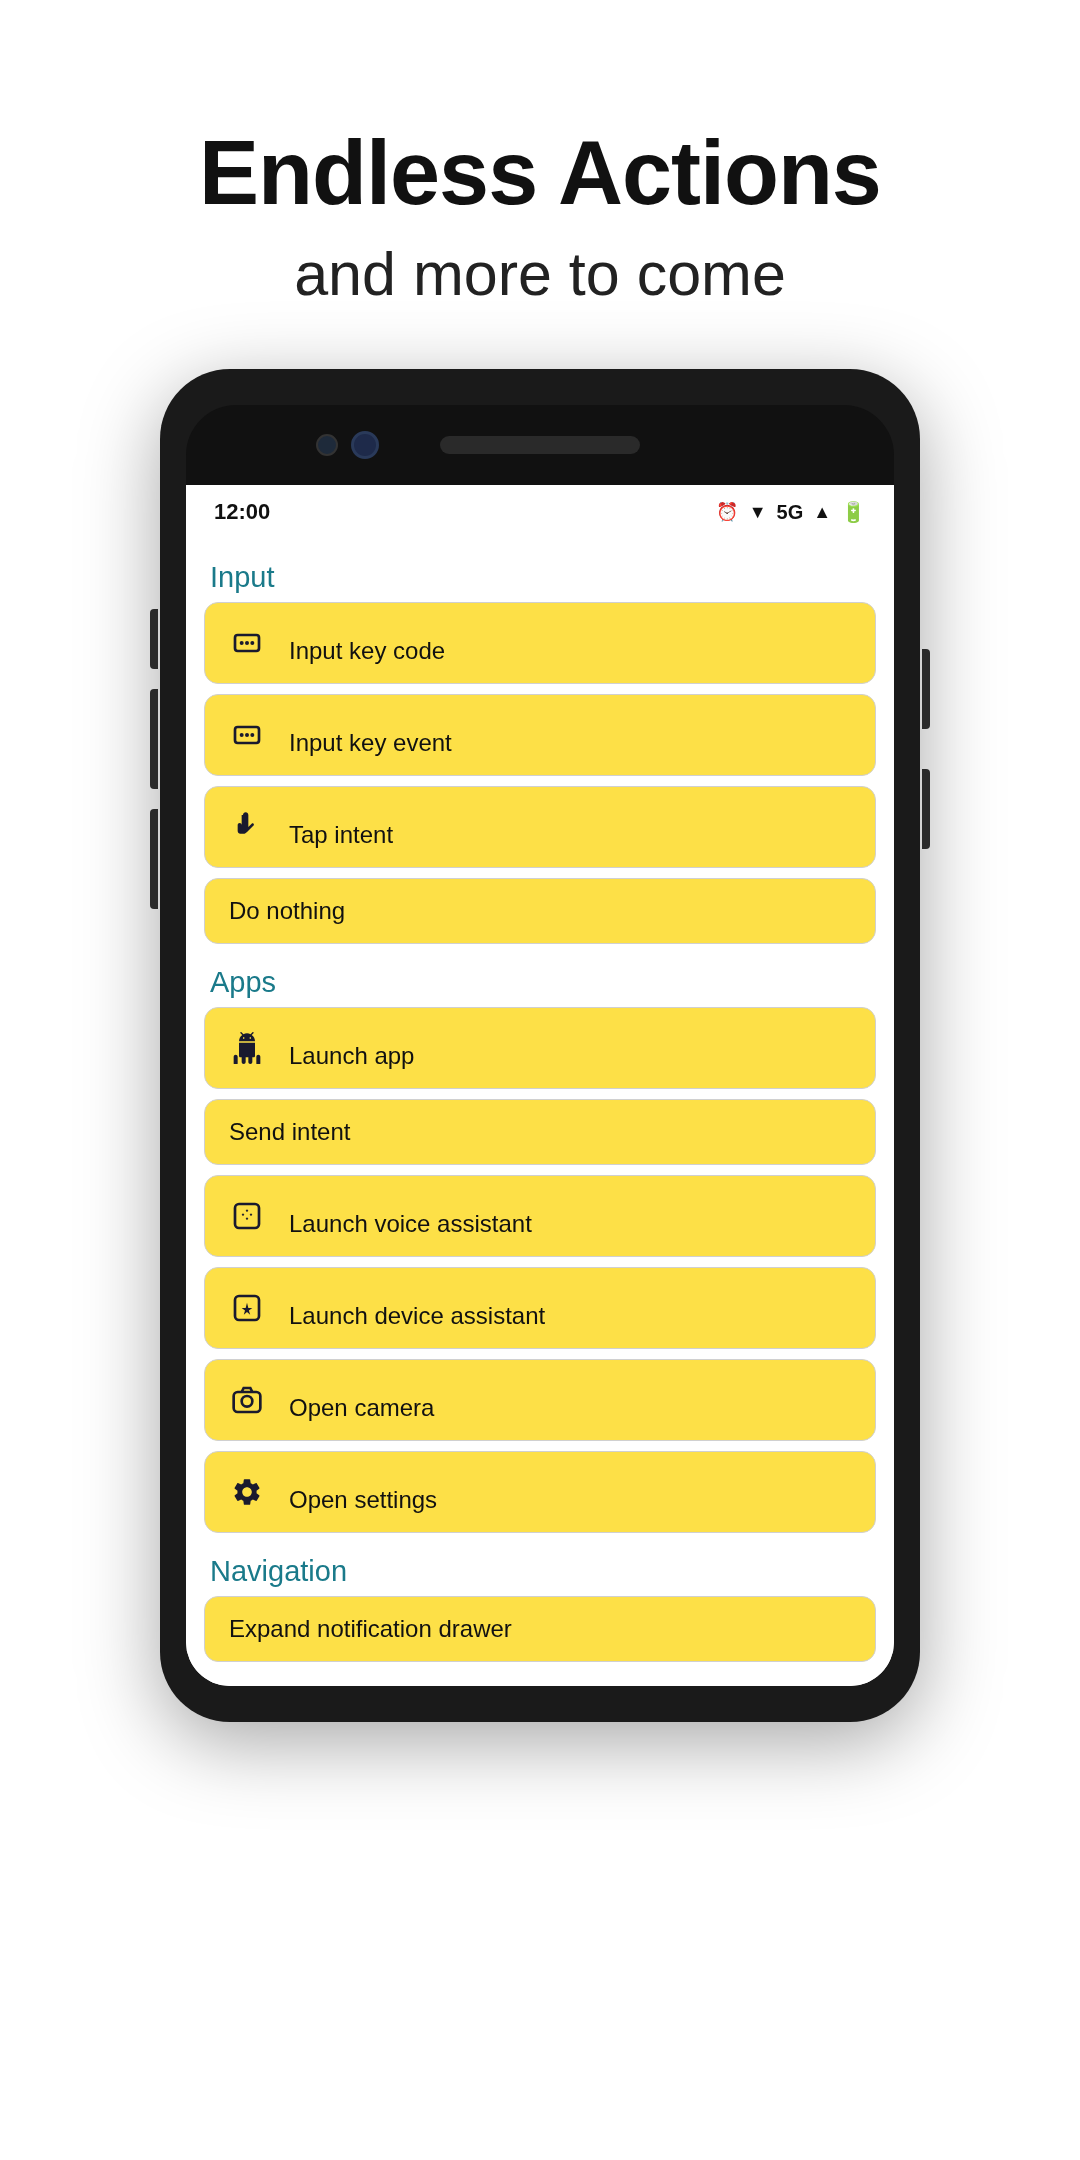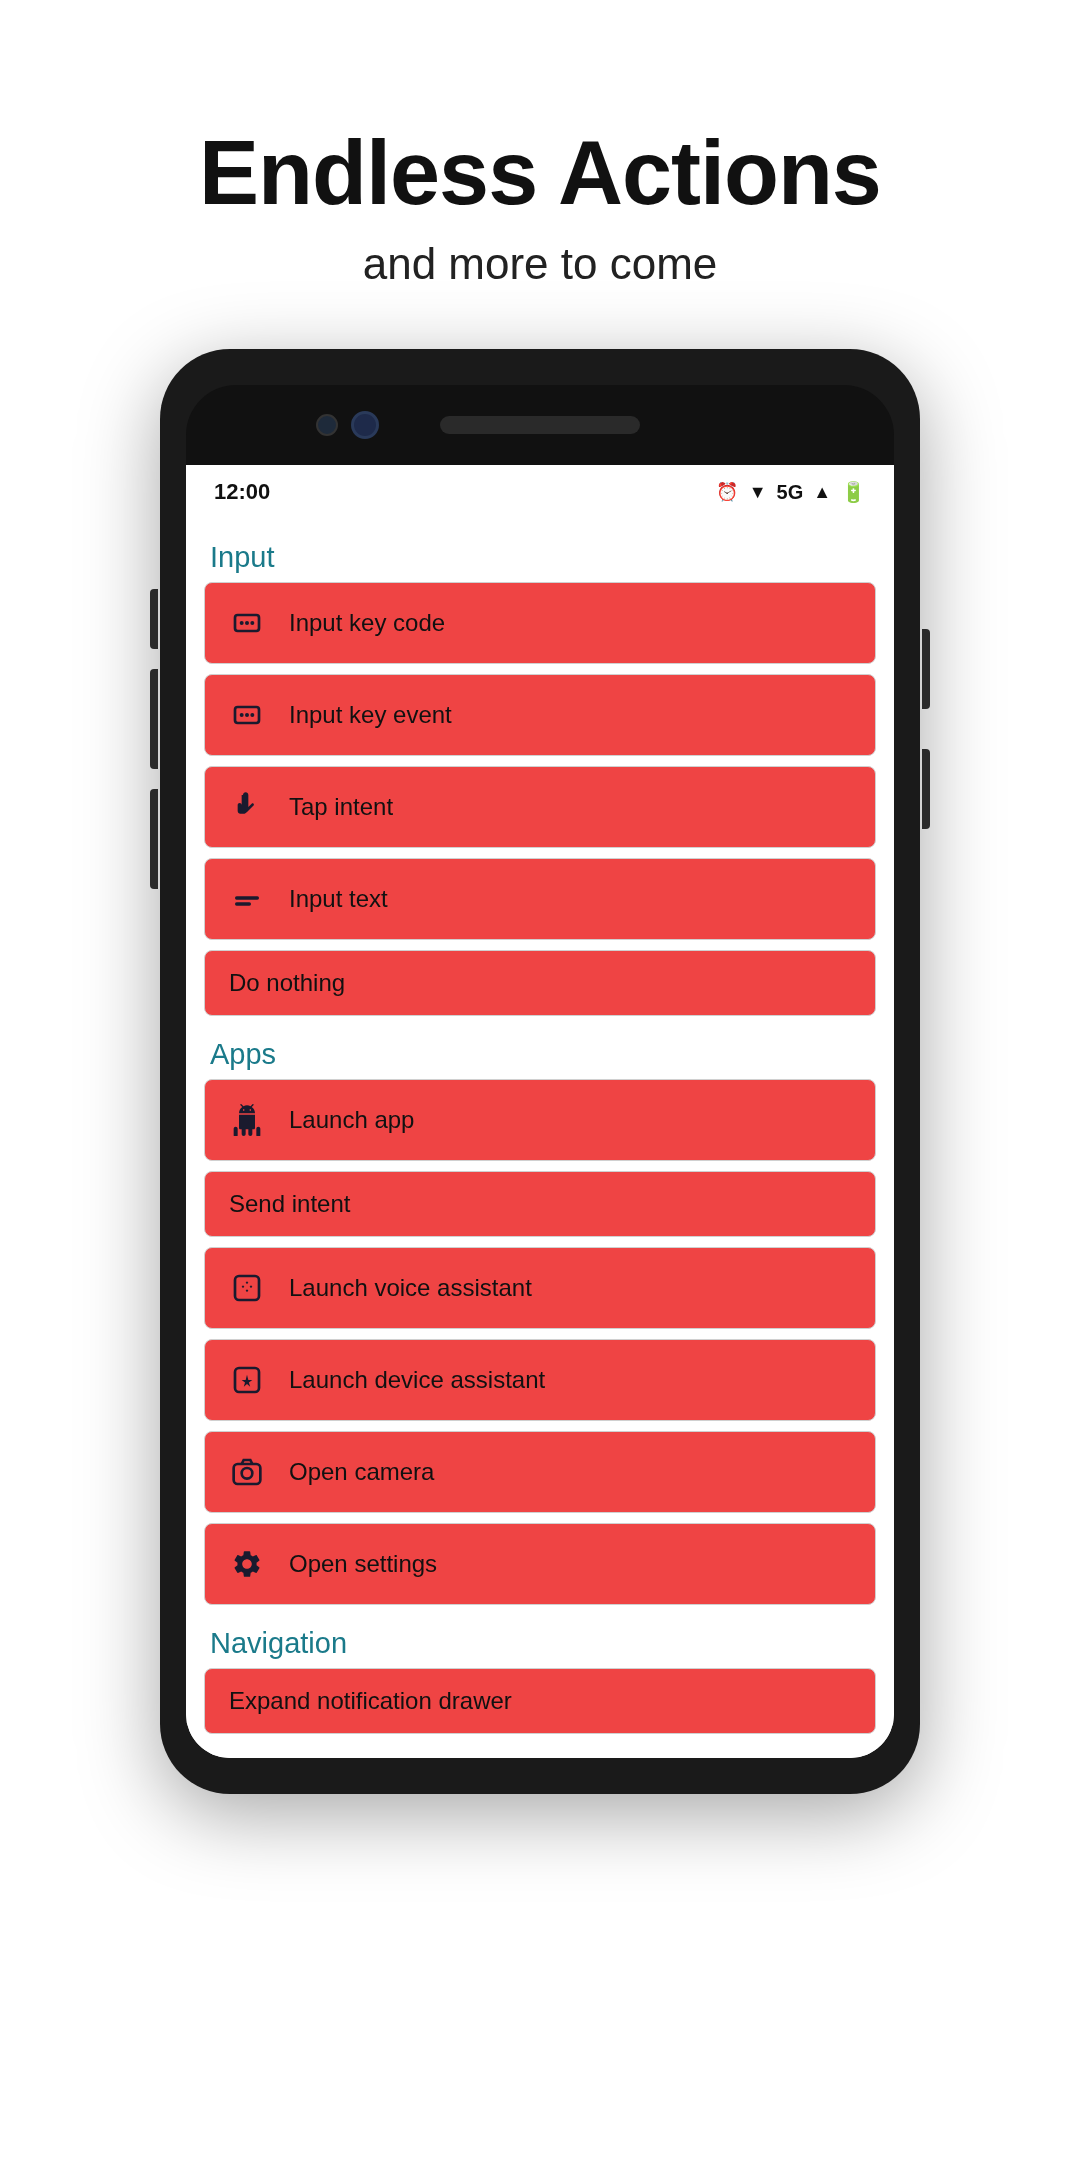--- a/index.html
+++ b/index.html
@@ -21,21 +21,21 @@
     }
     .page-title {
       font-size: 90px;
       font-weight: 700;
       color: #111111;
       letter-spacing: -1px;
       line-height: 1.1;
       margin-top: 44px;
     }
     .page-subtitle {
-      font-size: 44px;
+      font-size: 61px;
       font-weight: 400;
       color: #222222;
       margin-top: 16px;
     }
 
     
     .phone-shell {
       width: 760px;
       background: #1a1a1a;
       border-radius: 70px;
@@ -167,24 +167,24 @@
     .section-header {
       font-size: 29px;
       font-weight: 400;
       color: #1a7a8a;
       padding: 12px 6px 8px;
     }
 
     
     .action-item {
       display: flex;
-      align-items: center;
-      background: #ef4444;
+      align-items: flex-end;
+      background: #fde047;
       border: 1.5px solid #d0d0d0;
-      border-radius: 8px;
+      border-radius: 14px;
       padding: 18px 20px;
       margin-bottom: 10px;
       cursor: pointer;
     }
     .action-icon {
       width: 44px;
       height: 44px;
       display: flex;
       align-items: center;
       justify-content: center;
@@ -267,29 +267,20 @@
           <span class="action-label">Input key event</span>
         </div>
         <div class="action-item">
           <div class="action-icon">
             <svg viewBox="0 0 24 24" xmlns="http://www.w3.org/2000/svg">
               <path d="M9 3C9 1.9 9.9 1 11 1s2 .9 2 2v9l2.5-2.5c.4-.4 1-.4 1.4 0s.4 1 0 1.4l-4.9 4.9C11.4 16.4 10.7 17 10 17H7c-1.1 0-2-.9-2-2v-4.5C5 9.7 5.7 9 6.5 9S8 9.7 8 10.5V3z" fill="#1a1a2e" stroke="none"></path>
             </svg>
           </div>
           <span class="action-label">Tap intent</span>
         </div>
-        <div class="action-item">
-          <div class="action-icon">
-            <svg viewBox="0 0 24 24" xmlns="http://www.w3.org/2000/svg">
-              <rect x="3" y="10" width="18" height="2.5" rx="1.2" fill="#1a1a2e"></rect>
-              <rect x="3" y="14.5" width="12" height="2.5" rx="1.2" fill="#1a1a2e"></rect>
-            </svg>
-          </div>
-          <span class="action-label">Input text</span>
-        </div>
         <div class="action-item no-icon">
           <span class="action-label">Do nothing</span>
         </div>
         <div class="section-header">Apps</div>
         <div class="action-item">
           <div class="action-icon">
             <svg viewBox="0 0 24 24" xmlns="http://www.w3.org/2000/svg">
               <path d="M6 18c0 .55.45 1 1 1h1v3.5c0 .83.67 1.5 1.5 1.5s1.5-.67 1.5-1.5V19h2v3.5c0 .83.67 1.5 1.5 1.5s1.5-.67 1.5-1.5V19h1c.55 0 1-.45 1-1V8H6v10zm-2.5-1C2.67 17 2 17.67 2 18.5v5c0 .83.67 1.5 1.5 1.5S5 24.33 5 23.5v-5C5 17.67 4.33 17 3.5 17zm17 0c-.83 0-1.5.67-1.5 1.5v5c0 .83.67 1.5 1.5 1.5S22 24.33 22 23.5v-5c0-.83-.67-1.5-1.5-1.5zM15.53 2.16l1.3-1.3c.2-.2.2-.51 0-.71-.2-.2-.51-.2-.71 0l-1.48 1.48A5.84 5.84 0 0 0 12 1c-.96 0-1.86.23-2.66.63L7.85.15c-.2-.2-.51-.2-.71 0-.2.2-.2.51 0 .71l1.31 1.31A5.983 5.983 0 0 0 6 7h12a5.98 5.98 0 0 0-2.47-4.84zM10 5H9V4h1v1zm5 0h-1V4h1v1z" fill="#1a1a2e"></path>
             </svg>
           </div>

